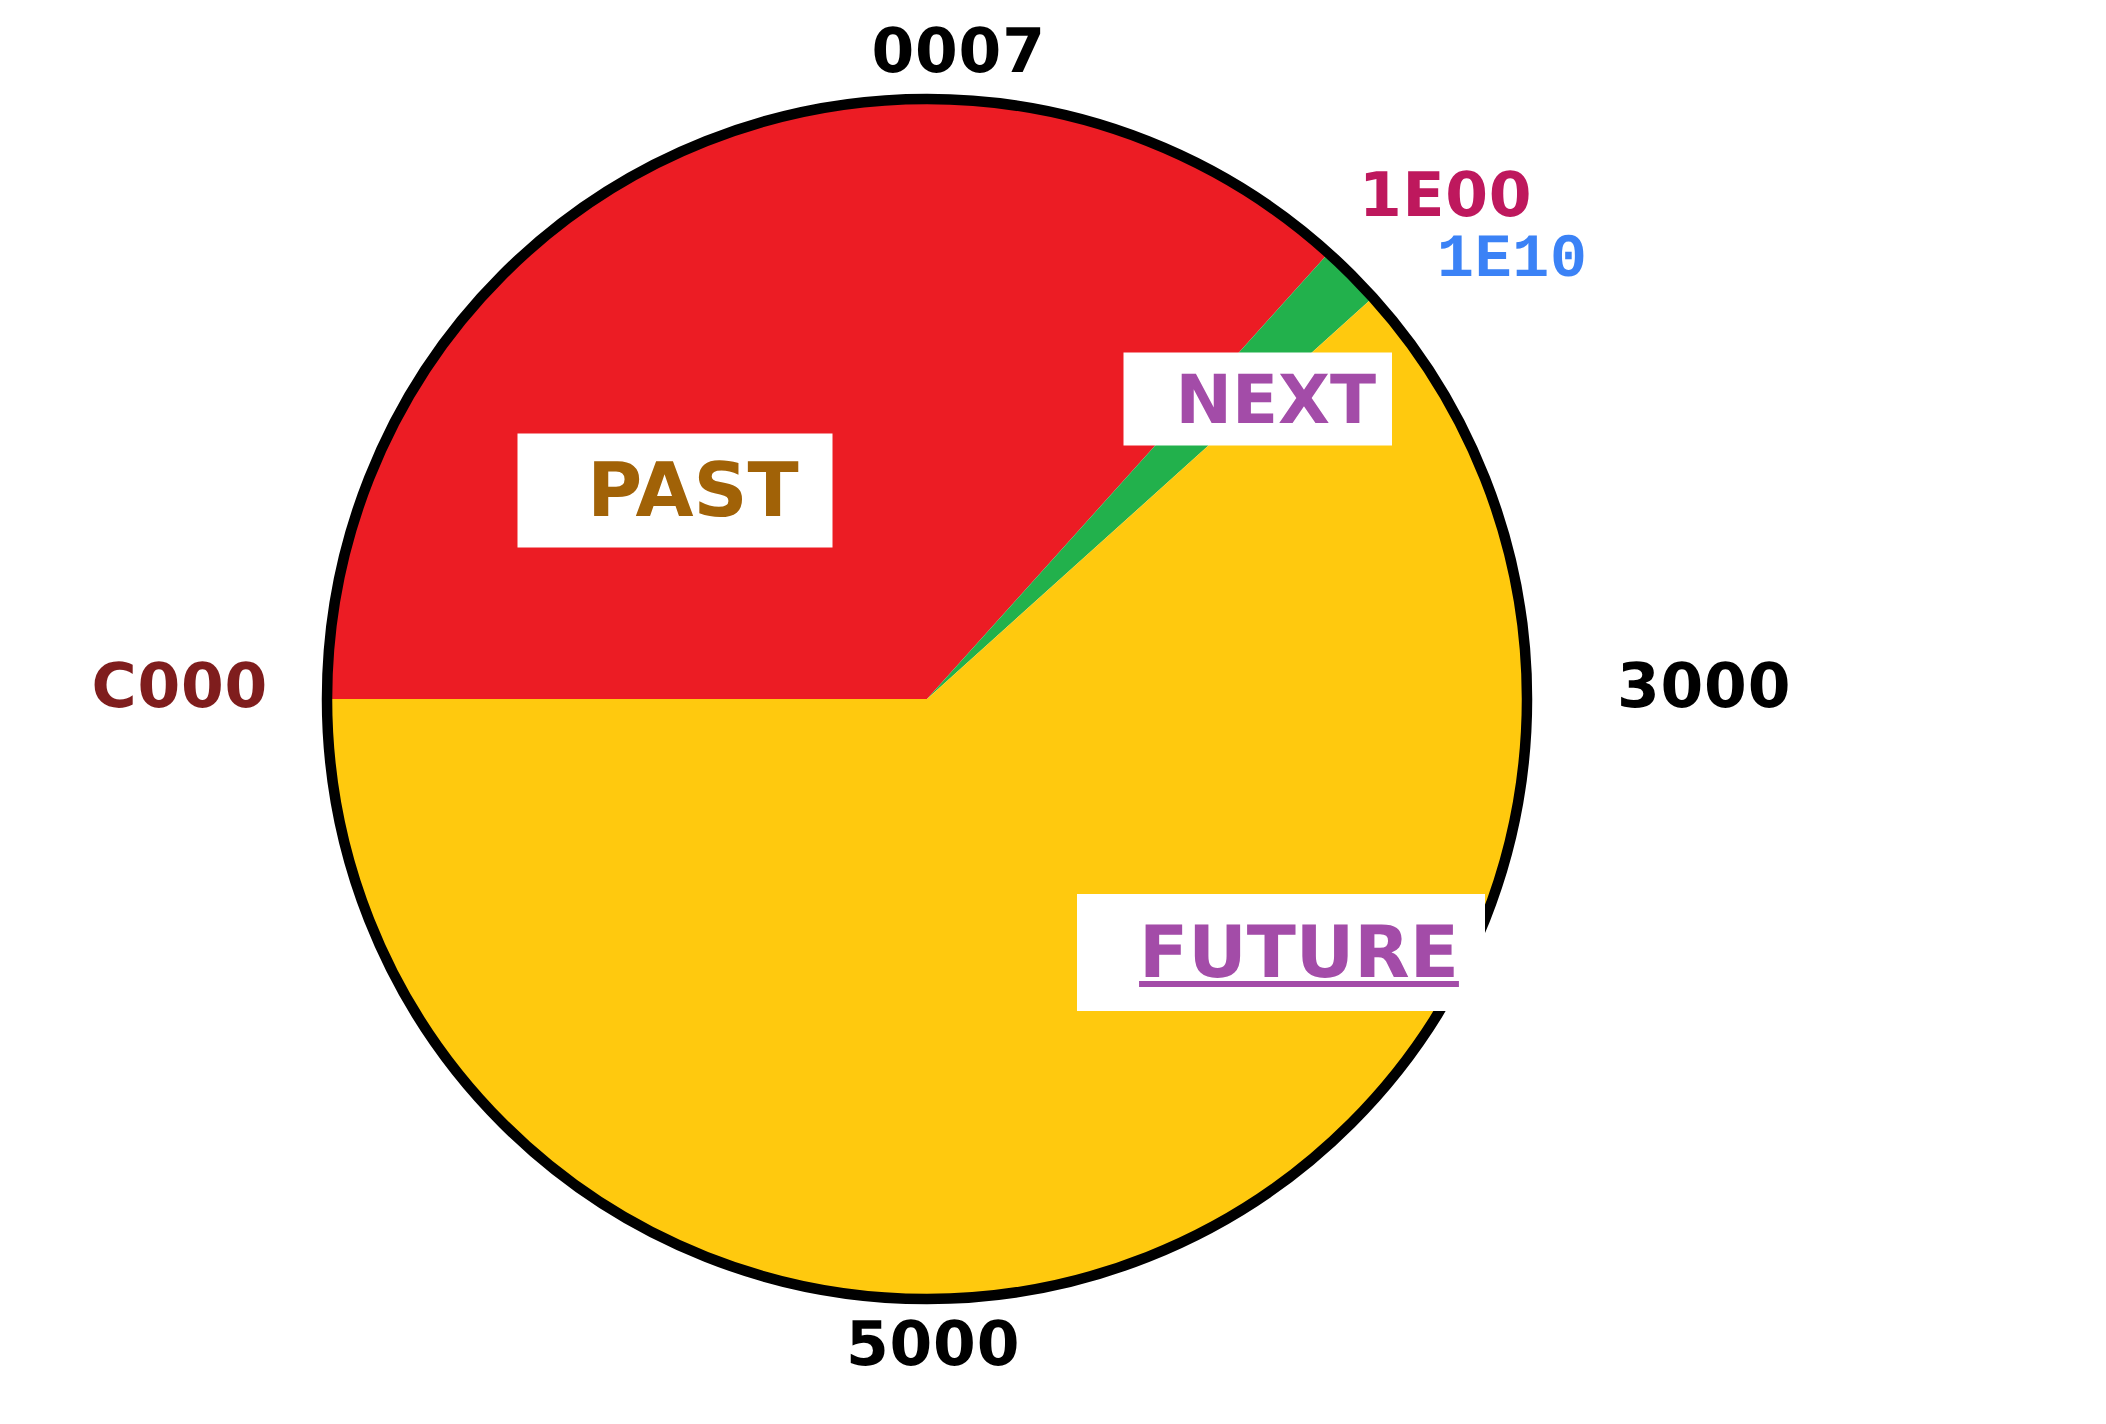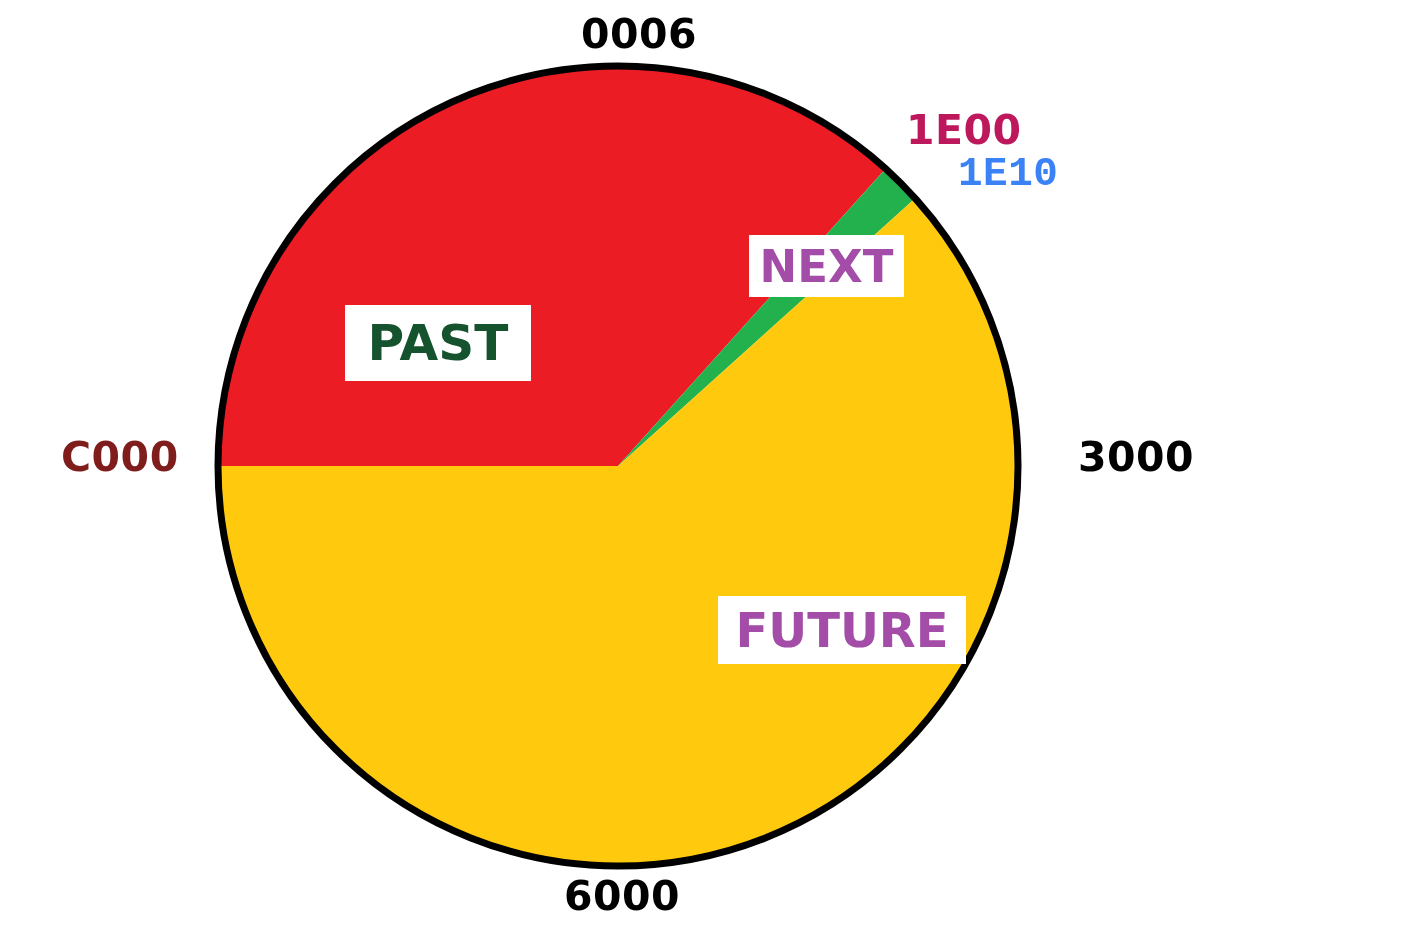--- a/index.html
+++ b/index.html
@@ -56,20 +56,21 @@
     position: absolute;
     background: #ffffff;
     color: #a34ca8;
     font-family: "DejaVu Sans", sans-serif;
     font-weight: bold;
     line-height: 1;
     white-space: nowrap;
     display: flex;
     align-items: center;
     justify-content: center;
+    padding-left: 24px;
   }
 
   #label-past {
     left: 345px;
     top: 289px;
     width: 186px;
     height: 76px;
     font-size: 50px;
   }
 
@@ -78,51 +79,52 @@
     top: 235px;
     width: 155px;
     height: 62px;
     font-size: 45px;
   }
 
   #label-future {
     left: 718px;
     top: 596px;
     width: 248px;
-    height: 68px;
+    height: 78px;
     font-size: 48px;
+    text-decoration: underline;
   }
 </style>
 </head>
 <body style="background: rgb(255, 255, 255);">
 
 <div id="stage">
 
   <svg id="wheel" viewBox="0 0 1404 949">
 
     <path id="seg-past-path" d="M 618 466 L 218.00 466.00 A 400 400 0 0 1 885.65 168.74 Z" fill="#EC1C24"></path>
 
     <path id="seg-next-path" d="M 618 466 L 885.65 168.74 A 400 400 0 0 1 915.26 198.35 Z" fill="#22B14C"></path>
 
     <path id="seg-future-path" d="M 618 466 L 915.26 198.35 A 400 400 0 1 1 218.00 466.00 Z" fill="#FFC90E"></path>
 
     <circle id="wheel-outline" cx="618" cy="466" r="400" fill="none" stroke="#000000" stroke-width="7"></circle>
   </svg>
 
-  <div class="tick-label" id="tick-0000" style="color: rgb(0, 0, 0);">0006</div>
+  <div class="tick-label" id="tick-0000" style="color: rgb(0, 0, 0);">0007</div>
 
   <div class="tick-label" id="tick-1E00" style="color: #be185d;">1E00</div>
 
   <div class="tick-label" id="tick-1E10" style="color: #3b82f6; font-family: Liberation Mono, monospace;">1E10</div>
 
   <div class="tick-label" id="tick-4000" style="color: rgb(0, 0, 0);">3000</div>
 
-  <div class="tick-label" id="tick-8000" style="color: rgb(0, 0, 0);">6000</div>
+  <div class="tick-label" id="tick-8000" style="color: rgb(0, 0, 0);">5000</div>
 
   <div class="tick-label" id="tick-C000" style="color: #7f1d1d;">C000</div>
 
-  <div class="seg-label" id="label-past" style="color: #14532d; background: rgb(255, 255, 255); margin-top: 16px;">PAST</div>
+  <div class="seg-label" id="label-past" style="color: #a16207; background: rgb(255, 255, 255);">PAST</div>
 
   <div class="seg-label" id="label-next" style="color: rgb(163, 76, 168); background: rgb(255, 255, 255);">NEXT</div>
 
   <div class="seg-label" id="label-future" style="color: rgb(163, 76, 168); background: rgb(255, 255, 255);">FUTURE</div>
 
 </div>
 
 </body></html>

